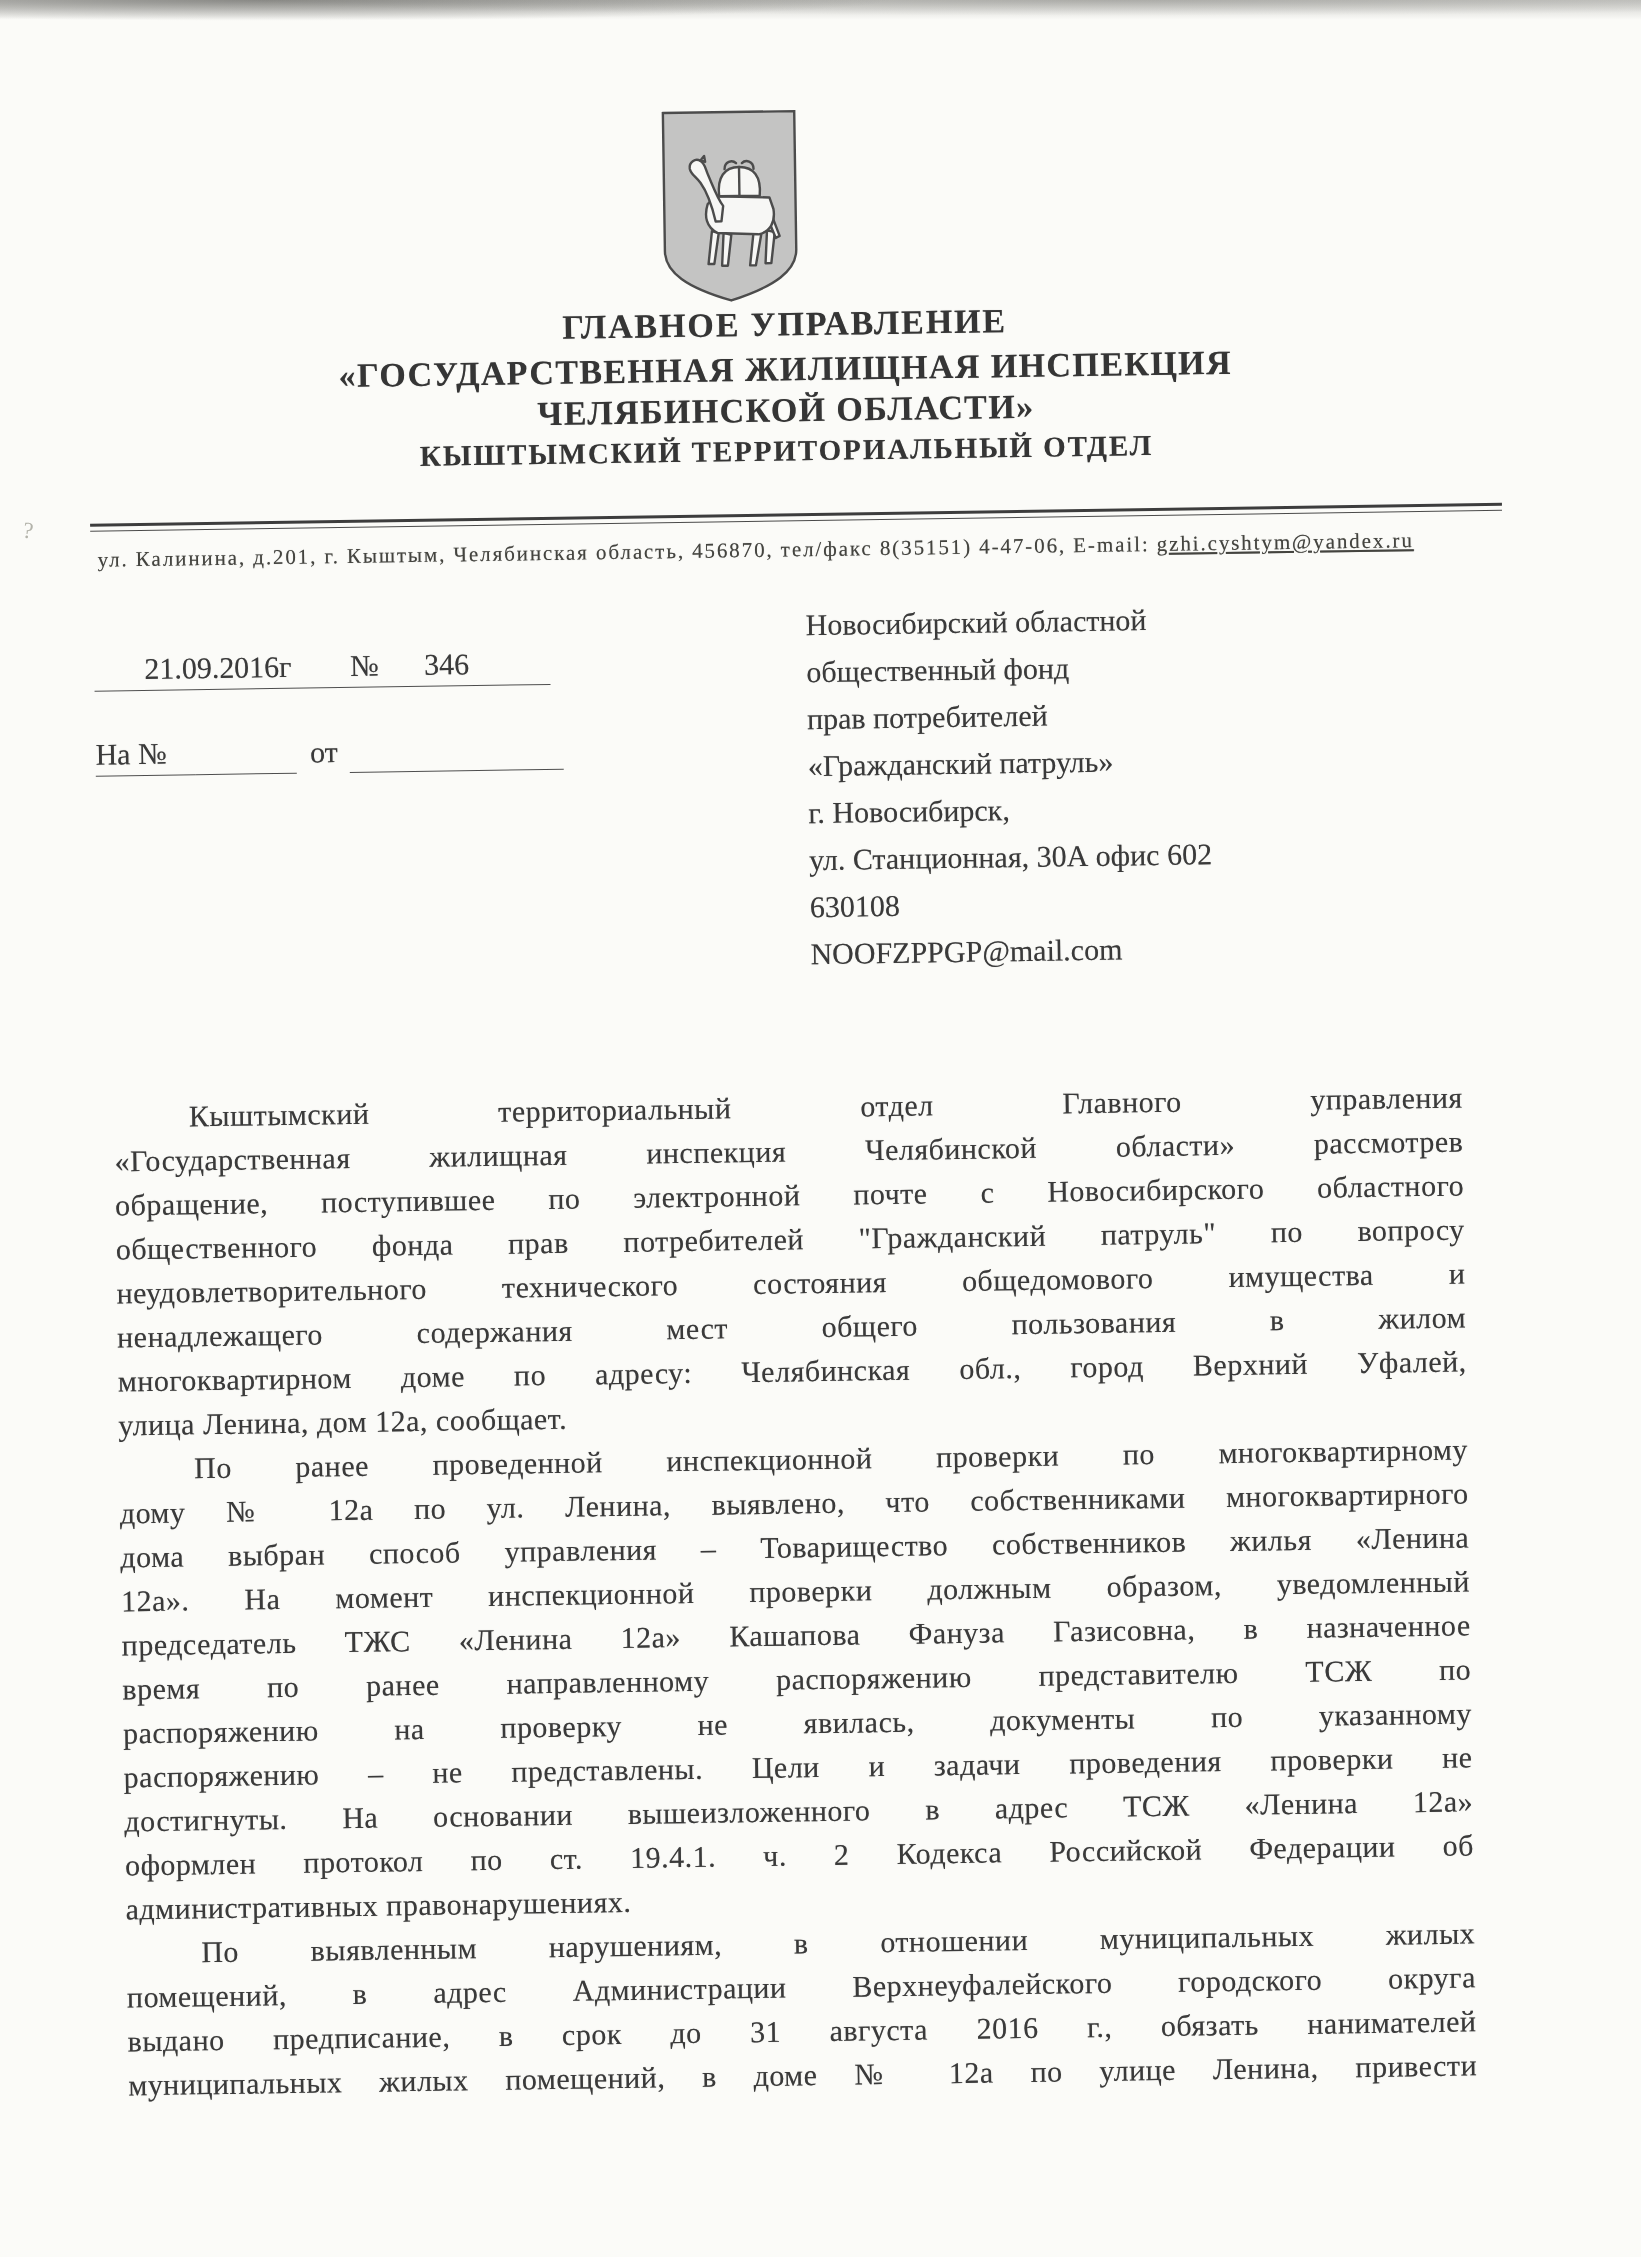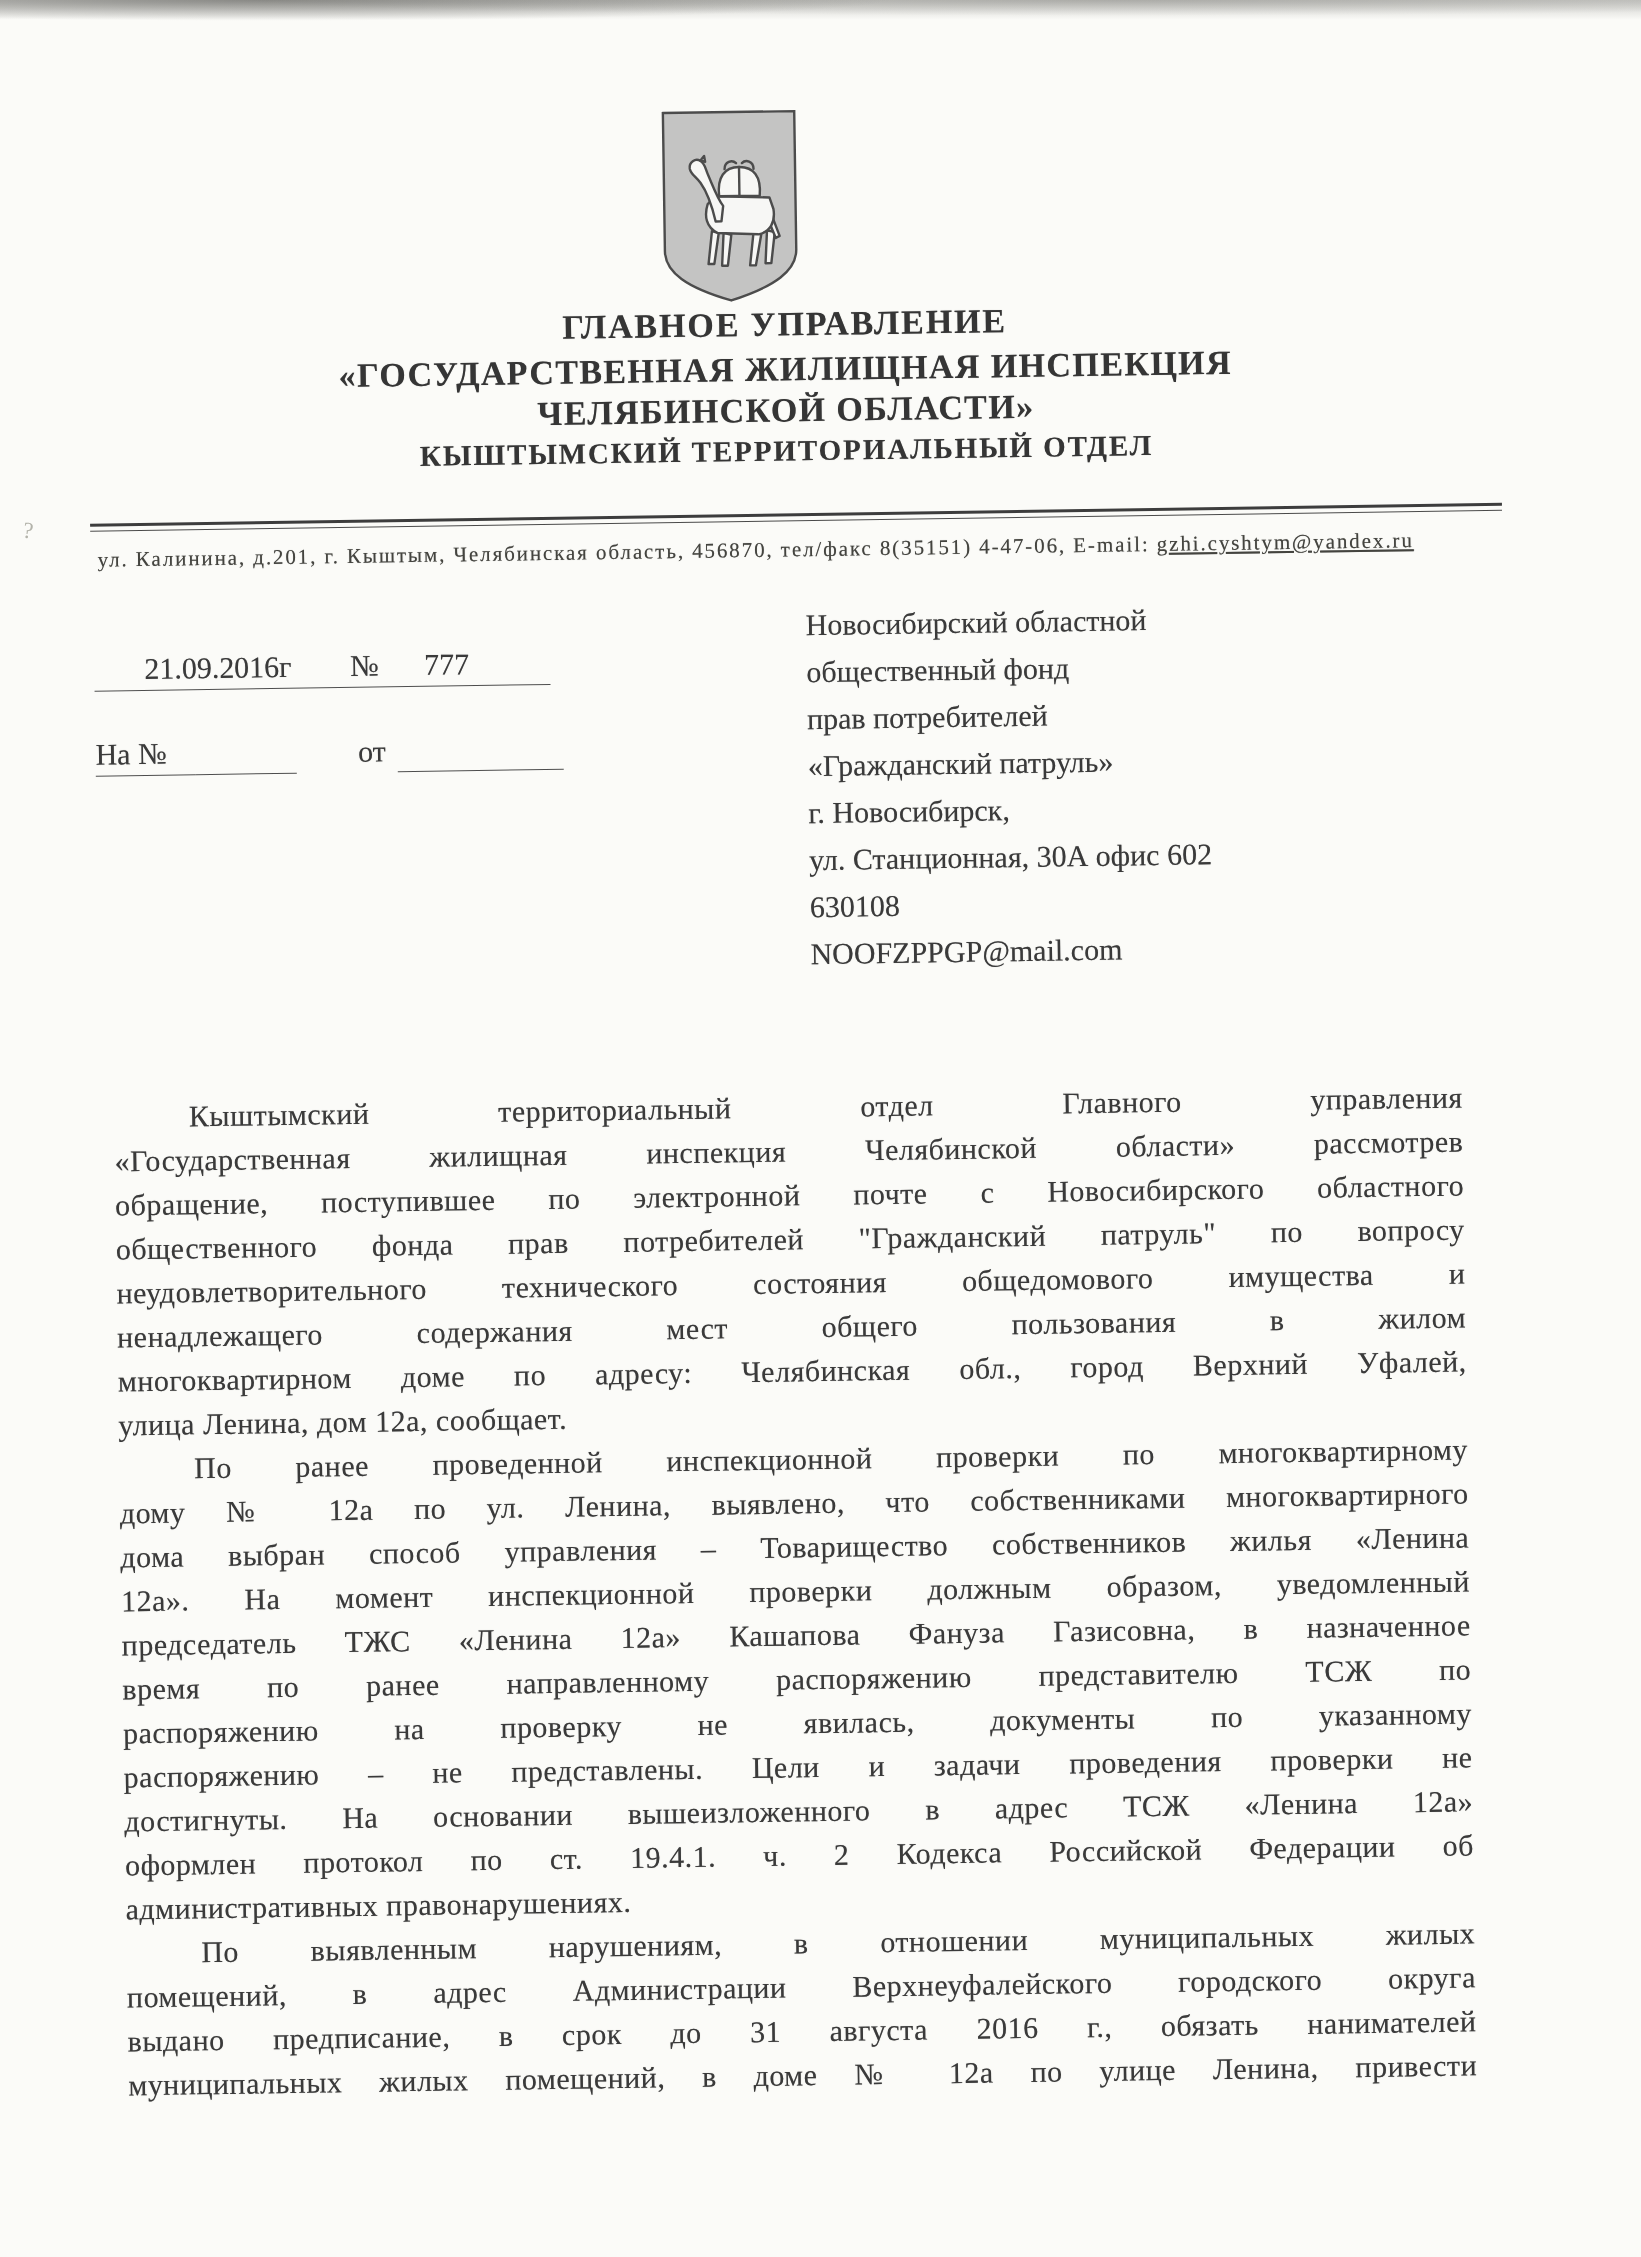--- a/index.html
+++ b/index.html
@@ -54,21 +54,21 @@
   .ref1 .date   { position:absolute; left:50px;  bottom:3.9px; }
   .ref1 .nosign { position:absolute; left:256px; bottom:3.9px; }
   .ref1 .num    { position:absolute; left:330px; bottom:3.9px; }
   .ref2 {
     position:absolute; left:101px; top:714px; width:468px; height:52px;
     font-size:30px; display:flex; align-items:flex-end;
   }
   .ref2 .lbl1 { border-bottom:1.9px solid #4e4e4e; padding:0 29px 3.9px 0; }
   .ref2 .seg  { border-bottom:1.9px solid #4e4e4e; height:42px; }
   .ref2 .s1   { width:101px; margin-right:13.5px; }
-  .ref2 .lbl2 { padding:0 0 3.9px 0;margin-left:48px; }
+  .ref2 .lbl2 { padding:0 0 3.9px 0; }
   .ref2 .s2   { flex:1; margin-left:11.6px; }
 
   
   .addr { position:absolute; left:813px; top:601px; width:579px; font-size:30px; line-height:47px; }
 
   
   .body { position:absolute; left:114px; top:1085px; width:1349px; font-size:30px; line-height:44px; letter-spacing:0.5px; }
   .line { text-align:justify; text-align-last:justify; }
   .line.first { text-indent:75px; }
   .line.plast { text-align-last:left; }
@@ -113,21 +113,21 @@
       <div class="rule-inner"></div>
     </div>
 
     <div class="contact soft">
       <span>ул. Калинина, д.201, г. Кыштым, Челябинская область, 456870, тел/факс 8(35151) 4-47-06, E-mail: </span><span class="email">gzhi.cyshtym@yandex.ru</span>
     </div>
 
     <div class="ref1 soft">
       <span class="date">21.09.2016г</span>
       <span class="nosign">№</span>
-      <span class="num">777</span>
+      <span class="num">346</span>
     </div>
 
     <div class="ref2 soft">
       <span class="lbl1">На №</span>
       <span class="seg s1"></span>
       <span class="lbl2">от</span>
       <span class="seg s2"></span>
     </div>
 
     <div class="addr soft">

